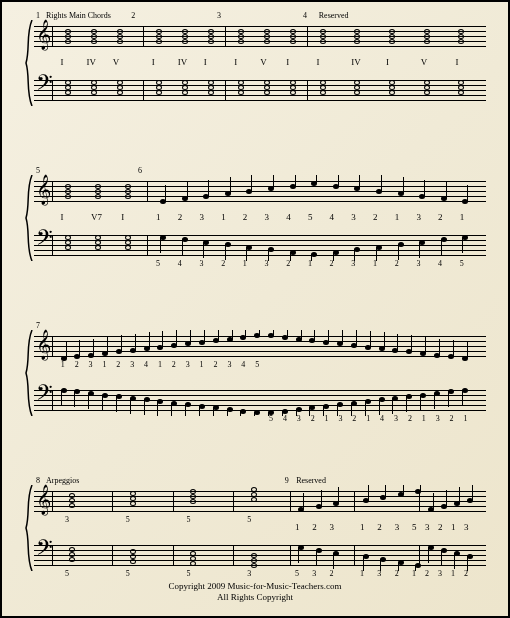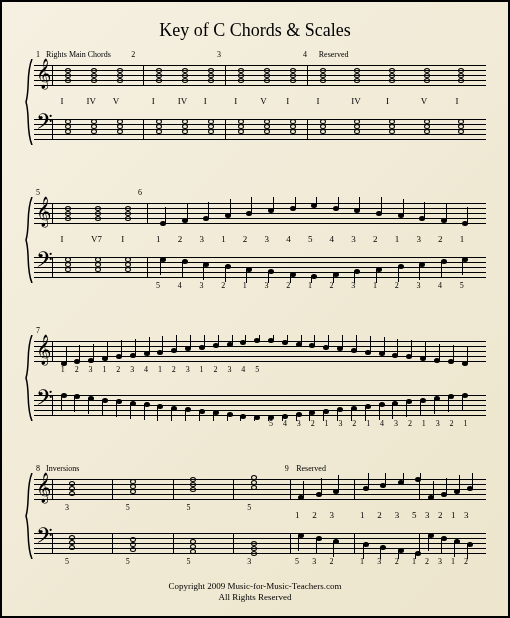--- a/index.html
+++ b/index.html
@@ -87,35 +87,34 @@
   .meas-no {
     position: absolute; top: -9px; font-size: 8px;
   }
   .label-sm {
     position: absolute; top: -9px; font-size: 8px;
   }
   .footer {
     text-align: center;
     font-size: 9px;
     line-height: 1.3;
-    margin-top: 16px;
+    margin-top: 4px;
   }
   .roman {
     position: absolute; font-size: 9px; font-family: Georgia, serif;
     top: 5px;
   }
   .fing {
     position: absolute; font-size: 8px;
   }
 </style>
 </head>
 <body>
 
 <div class="page">
-  <h1 class="title">Key of C Chords &amp; Scales</h1>
 
   <div class="systems">
 
     <div class="system">
       <div class="brace">
         <svg width="10" height="86" viewBox="0 0 10 86">
             <path d="M8 0 C2 14 6 30 2 43 C6 56 2 72 8 86" stroke="#000" fill="none" stroke-width="1.5"></path>
           </svg>
       </div>
       <div class="staves">
@@ -857,21 +856,21 @@
 
     <div class="system">
       <div class="brace">
         <svg width="10" height="86" viewBox="0 0 10 86">
             <path d="M8 0 C2 14 6 30 2 43 C6 56 2 72 8 86" stroke="#000" fill="none" stroke-width="1.5"></path>
           </svg>
       </div>
       <div class="staves">
         <div class="staff">
           <span class="meas-no" style="left:2px">8</span>
-          <span class="label-sm" style="left:12px">Inversions</span>
+          <span class="label-sm" style="left:12px">Arpeggios</span>
           <span class="meas-no" style="left:55.5%">9</span>
           <span class="label-sm" style="left:58%">Reserved</span>
           <div class="lines">
               <div style="top:0"></div>
               <div style="top:5px"></div>
               <div style="top:10px"></div>
               <div style="top:15px"></div>
               <div style="top:20px"></div>
             </div>
           <span class="clef-g">𝄞</span>
@@ -1066,15 +1065,15 @@
               <span class="fing" style="left: 95.16%; top: 30px;">2</span>
             </div>
         </div>
       </div>
     </div>
 
   </div>
 
   <div class="footer">
     <div>Copyright 2009 Music-for-Music-Teachers.com</div>
-    <div>All Rights Reserved</div>
+    <div>All Rights Copyright</div>
   </div>
 </div>
 
 </body></html>

